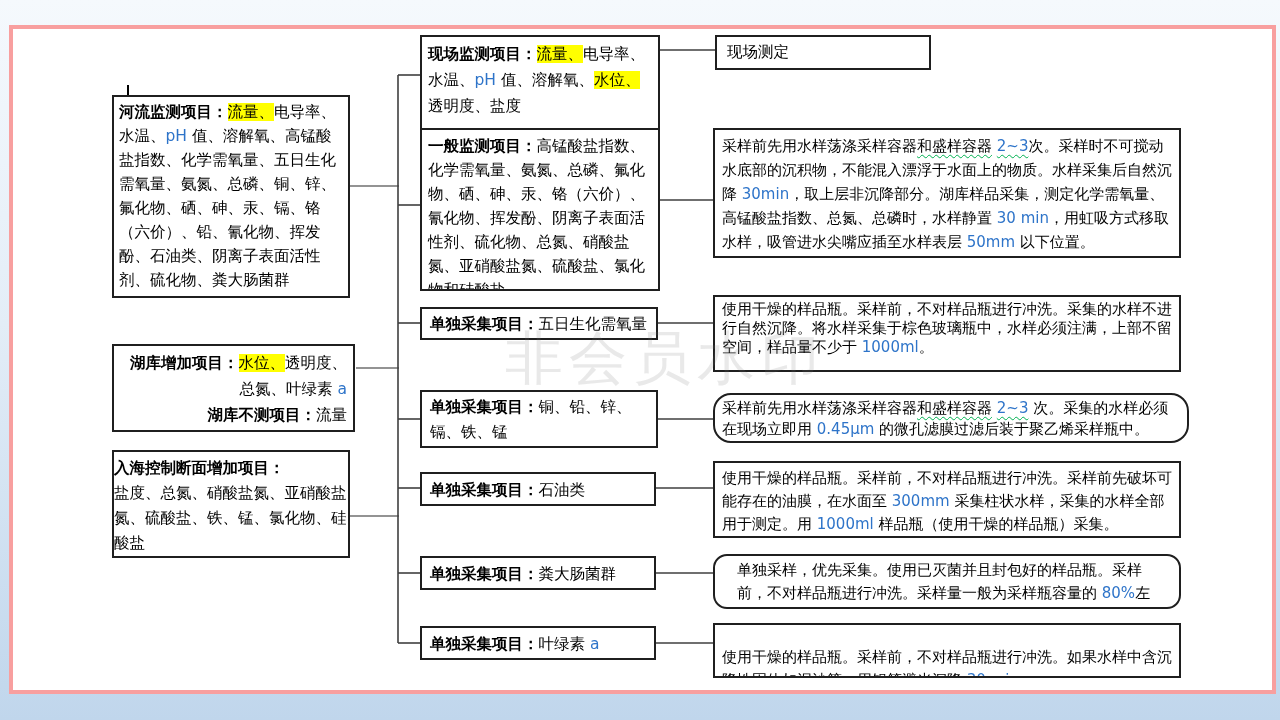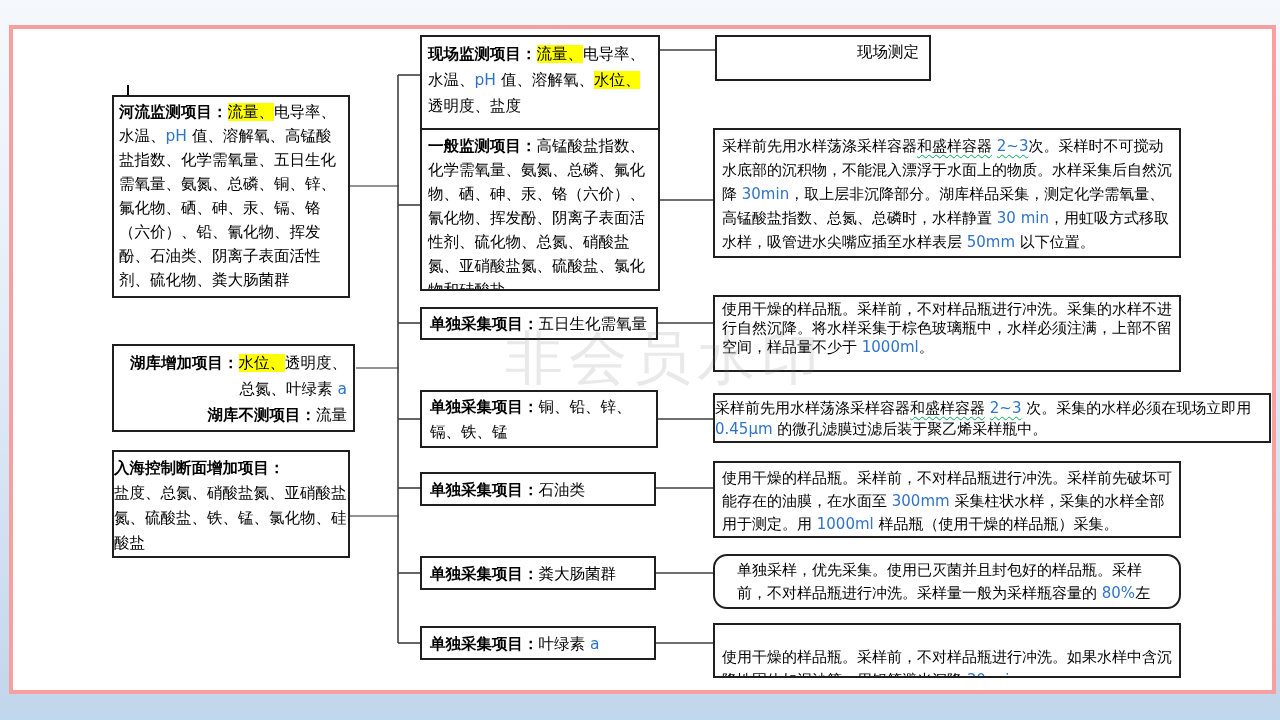--- a/index.html
+++ b/index.html
@@ -76,27 +76,27 @@
 <div class="box" style="left:420px;top:307px;width:238px;height:33px;line-height:25px;padding:3px 8px;"><span class="b">单独采集项目：</span><span>五日生化需氧量</span></div>
 
 <div class="box" style="left:420px;top:390px;width:238px;height:58px;line-height:25px;padding:3px 8px;"><span class="b">单独采集项目：</span><span>铜、铅、锌、镉、铁、锰</span></div>
 
 <div class="box" style="left:420px;top:472px;width:236px;height:34px;line-height:26px;padding:3px 8px;"><span class="b">单独采集项目：</span><span>石油类</span></div>
 
 <div class="box" style="left:420px;top:556px;width:236px;height:34px;line-height:26px;padding:3px 8px;"><span class="b">单独采集项目：</span><span>粪大肠菌群</span></div>
 
 <div class="box" style="left:420px;top:626px;width:236px;height:34px;line-height:26px;padding:3px 8px;"><span class="b">单独采集项目：</span><span>叶绿素 </span><span class="blue">a</span></div>
 
-<div class="box" style="left:715px;top:35px;width:216px;height:46px;line-height:25px;padding:3px 10px;text-align:right;"><span>现场测定</span></div>
+<div class="box" style="left:715px;top:35px;width:216px;height:35px;line-height:25px;padding:3px 10px;"><span>现场测定</span></div>
 
 <div class="box note" style="left:713px;top:128px;width:468px;height:130px;line-height:24px;padding:4px 7px;"><span>采样前先用水样荡涤采样容器</span><span class="wavy">和盛样容器</span><span> </span><span class="blue wavy">2~3</span><span>次。采样时不可搅动水底部的沉积物，不能混入漂浮于水面上的物质。水样采集后自然沉降 </span><span class="blue">30min</span><span>，取上层非沉降部分。湖库样品采集，测定化学需氧量、高锰酸盐指数、总氮、总磷时，水样静置 </span><span class="blue">30 min</span><span>，用虹吸方式移取水样，吸管进水尖嘴应插至水样表层 </span><span class="blue">50mm</span><span> 以下位置。</span></div>
 
 <div class="box note" style="left:713px;top:295px;width:468px;height:77px;line-height:19px;padding:3px 7px;"><span>使用干燥的样品瓶。采样前，不对样品瓶进行冲洗。采集的水样不进行自然沉降。将水样采集于棕色玻璃瓶中，水样必须注满，上部不留空间，样品量不少于 </span><span class="blue">1000ml</span><span>。</span></div>
 
-<div class="box note" style="left:713px;top:393px;width:558px;height:50px;line-height:21px;padding:3px 0;"><span>采样前先用水样荡涤采样容器</span><span class="wavy">和盛样容器</span><span> </span><span class="blue wavy">2~3</span><span> 次。采集的水样必须在现场立即用 </span><span class="blue">0.45μm</span><span> 的微孔滤膜过滤后装于聚乙烯采样瓶中。</span></div>
+<div class="box note" style="left:713px;top:393px;width:476px;height:50px;line-height:21px;padding:3px 7px;border-radius:18px;"><span>采样前先用水样荡涤采样容器</span><span class="wavy">和盛样容器</span><span> </span><span class="blue wavy">2~3</span><span> 次。采集的水样必须在现场立即用 </span><span class="blue">0.45μm</span><span> 的微孔滤膜过滤后装于聚乙烯采样瓶中。</span></div>
 
 <div class="box note" style="left:713px;top:461px;width:468px;height:77px;line-height:23px;padding:4px 7px;"><span>使用干燥的样品瓶。采样前，不对样品瓶进行冲洗。采样前先破坏可能存在的油膜，在水面至 </span><span class="blue">300mm</span><span> 采集柱状水样，采集的水样全部用于测定。用 </span><span class="blue">1000ml</span><span> 样品瓶（使用干燥的样品瓶）采集。</span></div>
 
 <div class="box note" style="left:713px;top:554px;width:468px;height:55px;line-height:23px;padding:3px 22px;border-radius:14px;"><span>单独采样，优先采集。使用已灭菌并且封包好的样品瓶。采样前，不对样品瓶进行冲洗。采样量一般为采样瓶容量的 </span><span class="blue">80%</span><span>左右。</span></div>
 
 <div class="box note" style="left:713px;top:623px;width:468px;height:55px;line-height:23px;padding:21px 7px;"><span>使用干燥的样品瓶。采样前，不对样品瓶进行冲洗。如果水样中含沉降性固体如泥沙等，用铝箔避光沉降 </span><span class="blue">30 min</span><span>。</span></div>
 
 <div class="watermark">非会员水印</div>
 
 </body></html>

